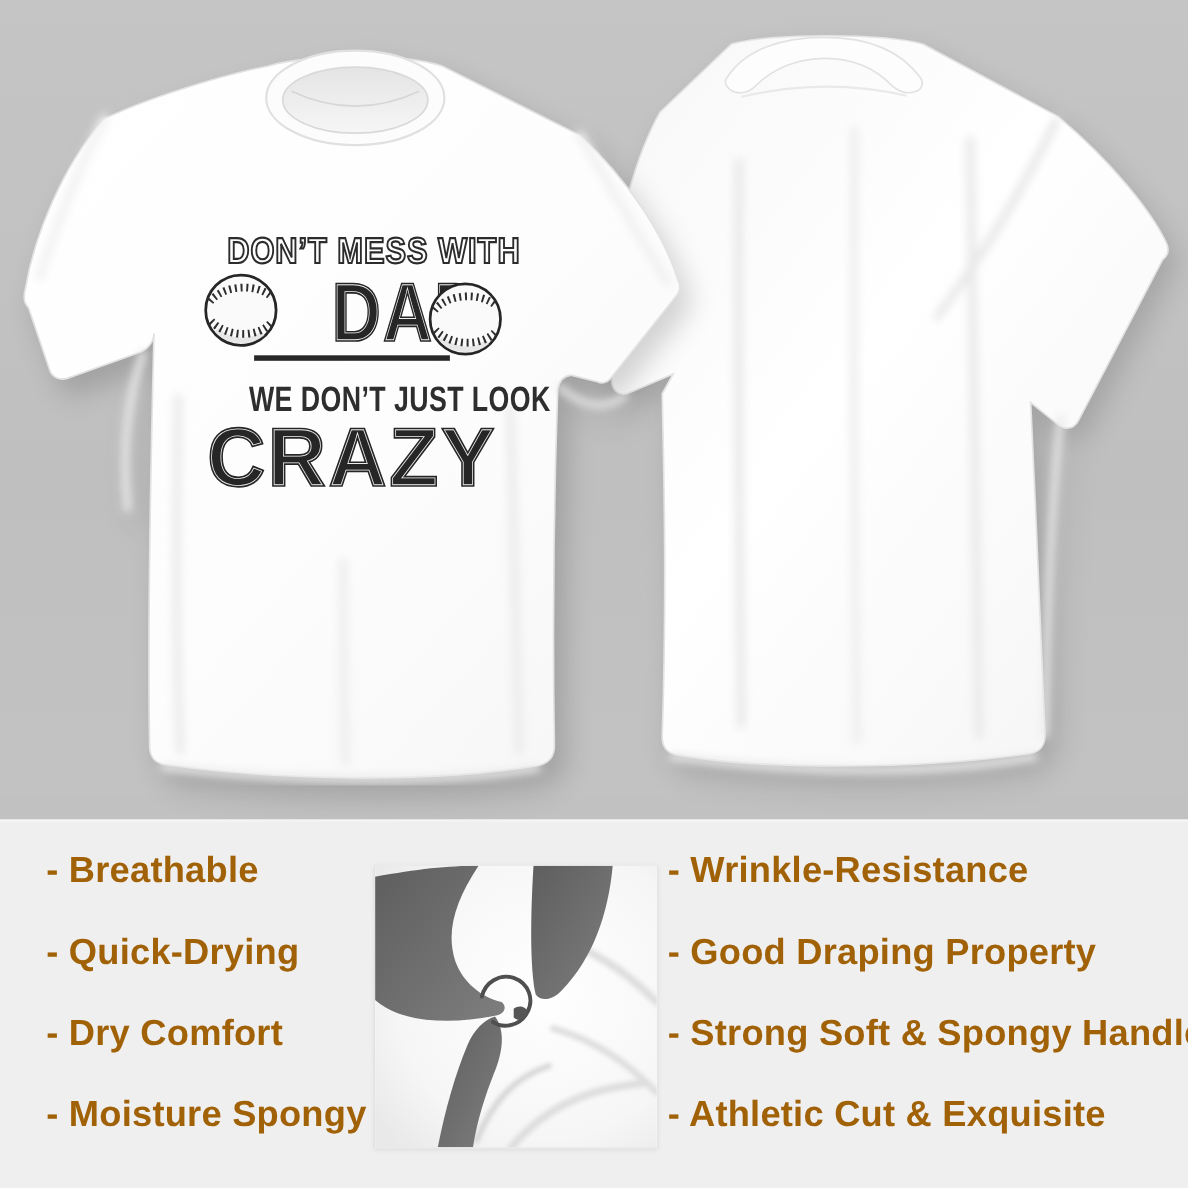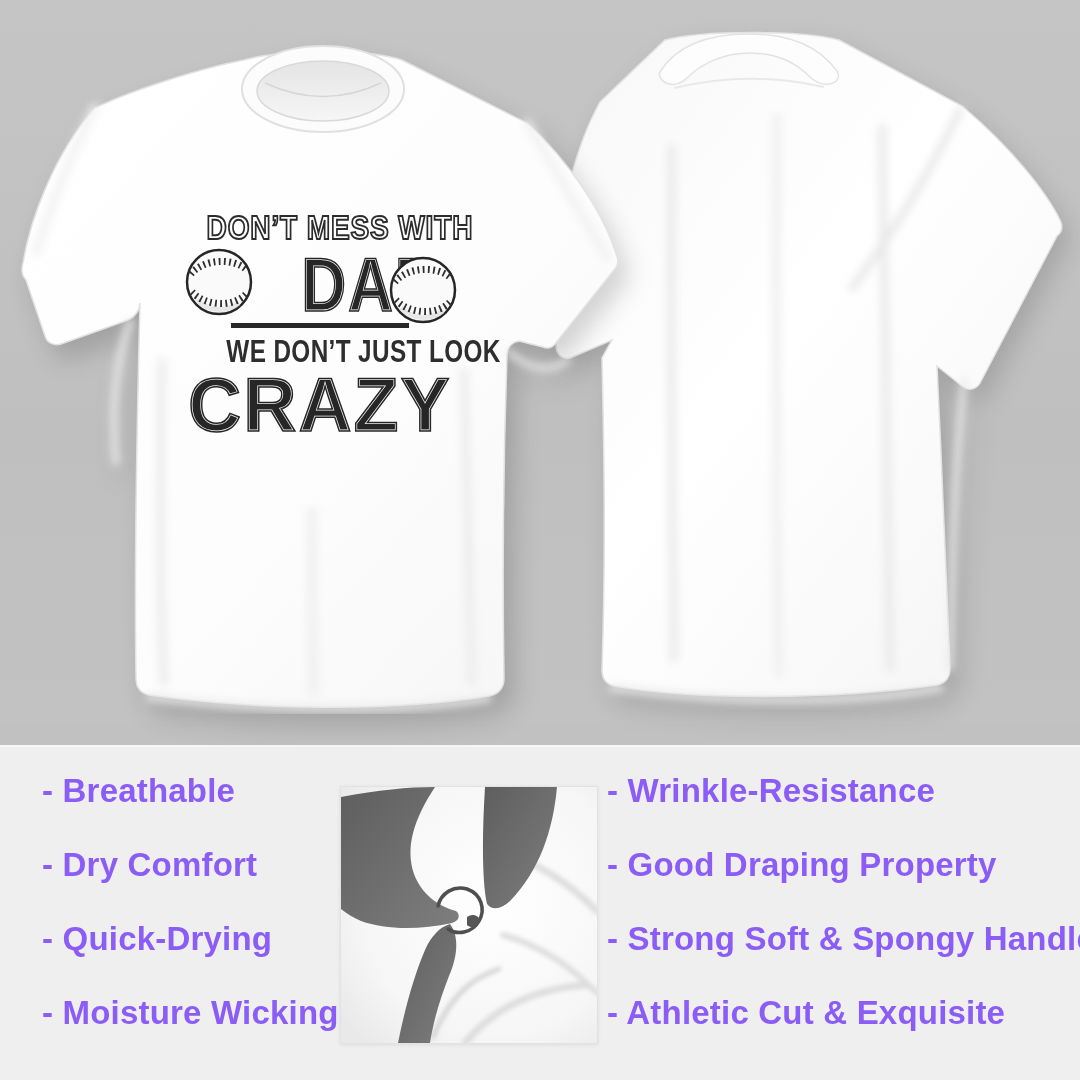--- a/index.html
+++ b/index.html
@@ -26,33 +26,33 @@
   .dad-txt{font-size:76px;font-weight:700;letter-spacing:2px;line-height:70px;white-space:nowrap;}
   .dad-row .cond{transform:scaleX(.82);}
   .lay-base{color:#262626;}
   .lay-white{color:transparent;-webkit-text-stroke:3px rgba(255,255,255,.92);}
   .lay-edge{color:transparent;-webkit-text-stroke:1.5px #262626;}
   .dad-underline{position:absolute;left:50%;bottom:-6px;transform:translateX(-50%);
                  width:178px;height:5px;background:#282828;}
   .ball{position:absolute;width:72px;height:72px;}
   .ball-left{left:0px;top:-4px;}
   .ball-right{right:-2px;top:4px;}
-  .dline4{margin-top:12px;}
+  .dline4{margin-top:24px;}
   .dline4 .cond{font-size:32px;font-weight:700;letter-spacing:.5px;line-height:34px;
                 color:#2e2e2e;transform:scaleX(.76);}
   .dline5{margin-top:2px;}
   .dline5 .cond{font-size:76px;font-weight:700;letter-spacing:4px;line-height:66px;transform:scaleX(.97);}
   
   .panel{position:absolute;left:0;top:745px;width:1080px;height:335px;
          background:#efefef;border-top:2px solid #f6f6f6;}
   .feature-list{position:absolute;top:25px;margin:0;padding:0;list-style:none;}
   .feature-list.left{left:42px;}
   .feature-list.right{left:607px;}
   .feature-list li{height:40px;margin-bottom:34px;font-size:33px;font-weight:700;
-                   color:#8b5cf6;letter-spacing:.2px;white-space:nowrap;}
+                   color:#a16207;letter-spacing:.2px;white-space:nowrap;}
   .swatch{position:absolute;left:340px;top:39px;width:256px;height:256px;
           border:1px solid #e2e2e2;background:#fff;box-shadow:0 1px 4px rgba(0,0,0,.08);}
 </style>
 </head>
 <body>
 
 <div class="stage">
 
   <div class="photo-area">
 
@@ -164,23 +164,23 @@
           <span class="dad-txt layer lay-edge" aria-hidden="true">CRAZY</span>
         </span>
       </div>
     </div>
   </div>
 
   <div class="panel">
 
     <ul class="feature-list left">
       <li>- Breathable</li>
+      <li>- Quick-Drying</li>
       <li>- Dry Comfort</li>
-      <li>- Quick-Drying</li>
-      <li>- Moisture Wicking</li>
+      <li>- Moisture Spongy</li>
     </ul>
 
     <div class="swatch">
       <svg width="256" height="256" viewBox="0 0 256 256">
         <defs>
           <radialGradient id="swBg" cx="60%" cy="45%" r="75%">
             <stop offset="0" stop-color="#ffffff"></stop>
               <stop offset=".7" stop-color="#f6f6f6"></stop>
             <stop offset="1" stop-color="#e9e9e9"></stop>
           </radialGradient>

